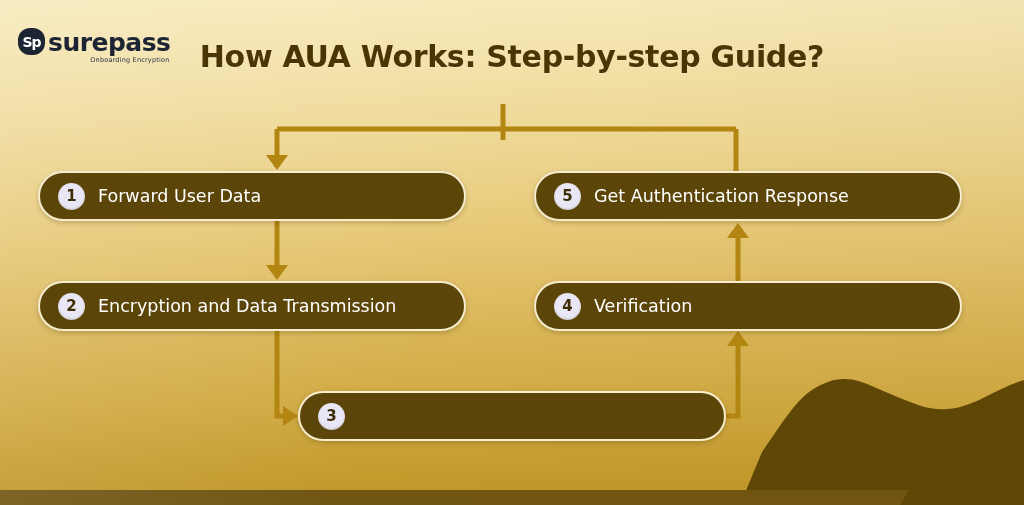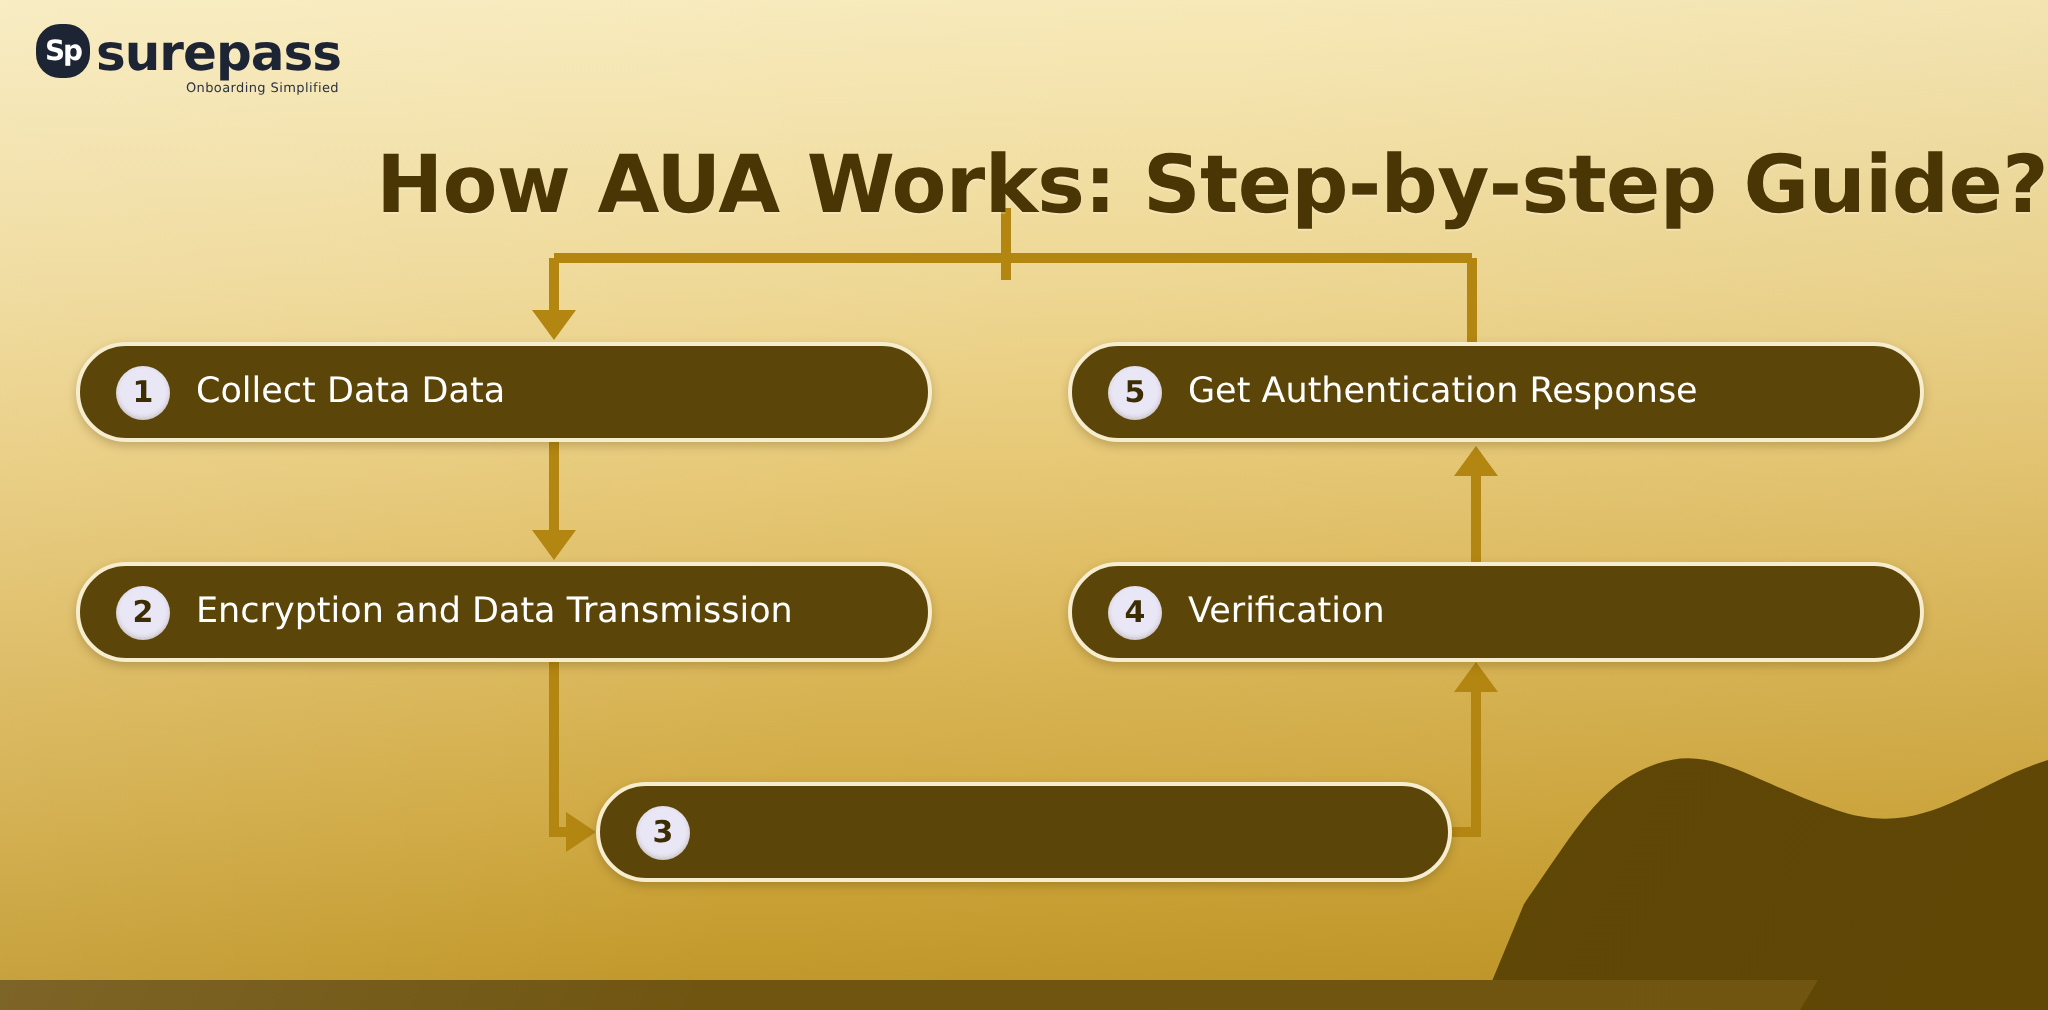--- a/index.html
+++ b/index.html
@@ -28,36 +28,37 @@
   }
   #decor{position:absolute;left:0;top:0;width:1024px;height:505px;}
 
   
   #logo{position:absolute;left:18px;top:12px;display:flex;align-items:flex-end;}
   #logo-mark{
     width:27px;height:27px;background:#1d2433;border-radius:12px;
     display:flex;align-items:center;justify-content:center;
     color:#ffffff;font-size:14px;font-weight:bold;letter-spacing:-1px;
     font-family:"DejaVu Sans", sans-serif;
+    margin-top:16px;
   }
   #logo-text-wrap{margin-left:3px;position:relative;}
   #logo-word{
     font-size:25px;line-height:25px;color:#1d2433;letter-spacing:-0.5px;
     font-family:"DejaVu Sans", sans-serif;font-weight:700;
   }
   #logo-tag{
     position:absolute;right:1px;bottom:-9px;
     font-size:6.5px;color:#2a3346;letter-spacing:0.2px;white-space:nowrap;
     font-family:"DejaVu Sans", sans-serif;
   }
 
   
   #title{
-    position:absolute;left:0;right:0;top:70px;text-align:right;
-    font-size:40px;font-weight:bold;color:#4a3605;letter-spacing:-0.3px;
+    position:absolute;left:0;right:0;top:39px;text-align:center;
+    font-size:30px;font-weight:bold;color:#4a3605;letter-spacing:-0.3px;
     font-family:"DejaVu Sans", sans-serif;
     text-shadow:0 1px 0 rgba(255,255,255,0.25);
   }
 
   
   .pill{
     position:absolute;height:50px;border-radius:25px;
     background:#5c4508;border:2px solid #f6edcf;
     display:flex;align-items:center;
     box-shadow:0 2px 5px rgba(70,50,5,0.25);
@@ -122,29 +123,29 @@
       <polygon points="298,416 283,406 283,426"></polygon>
       <polygon points="738,331 727,346 749,346"></polygon>
       <polygon points="738,223 727,238 749,238"></polygon>
     </g>
   </svg>
 
   <div id="logo">
     <div id="logo-mark">Sp</div>
     <div id="logo-text-wrap">
       <div id="logo-word">surepass</div>
-      <div id="logo-tag">Onboarding Simplified</div>
+      <div id="logo-tag">Onboarding Encryption</div>
     </div>
   </div>
 
   <div id="title">How AUA Works: Step-by-step Guide?</div>
 
   <div class="pill" id="pill1">
     <div class="num">1</div>
-    <div class="lbl">Collect Data Data</div>
+    <div class="lbl">Forward User Data</div>
   </div>
 
   <div class="pill" id="pill2">
     <div class="num">2</div>
     <div class="lbl">Encryption and Data Transmission</div>
   </div>
 
   <div class="pill" id="pill3">
     <div class="num">3</div>
   </div>

